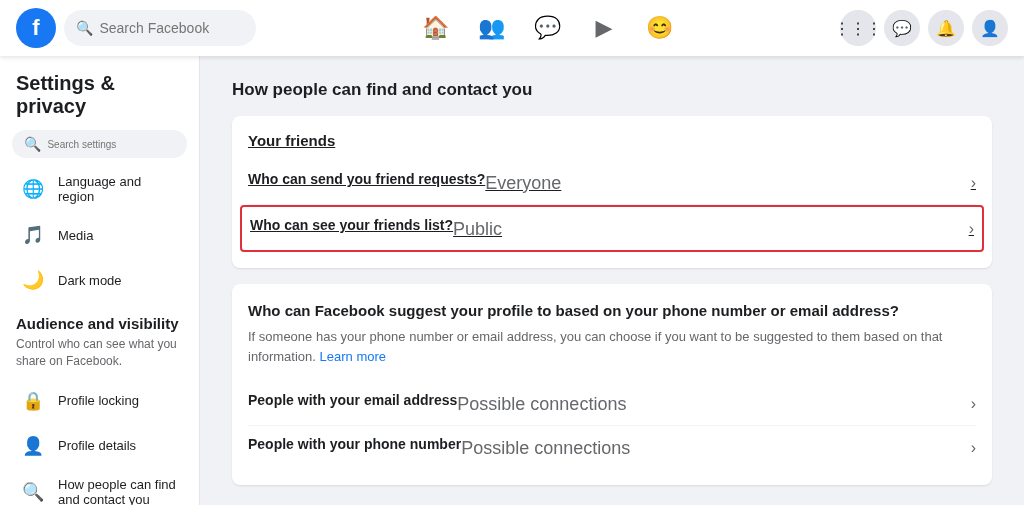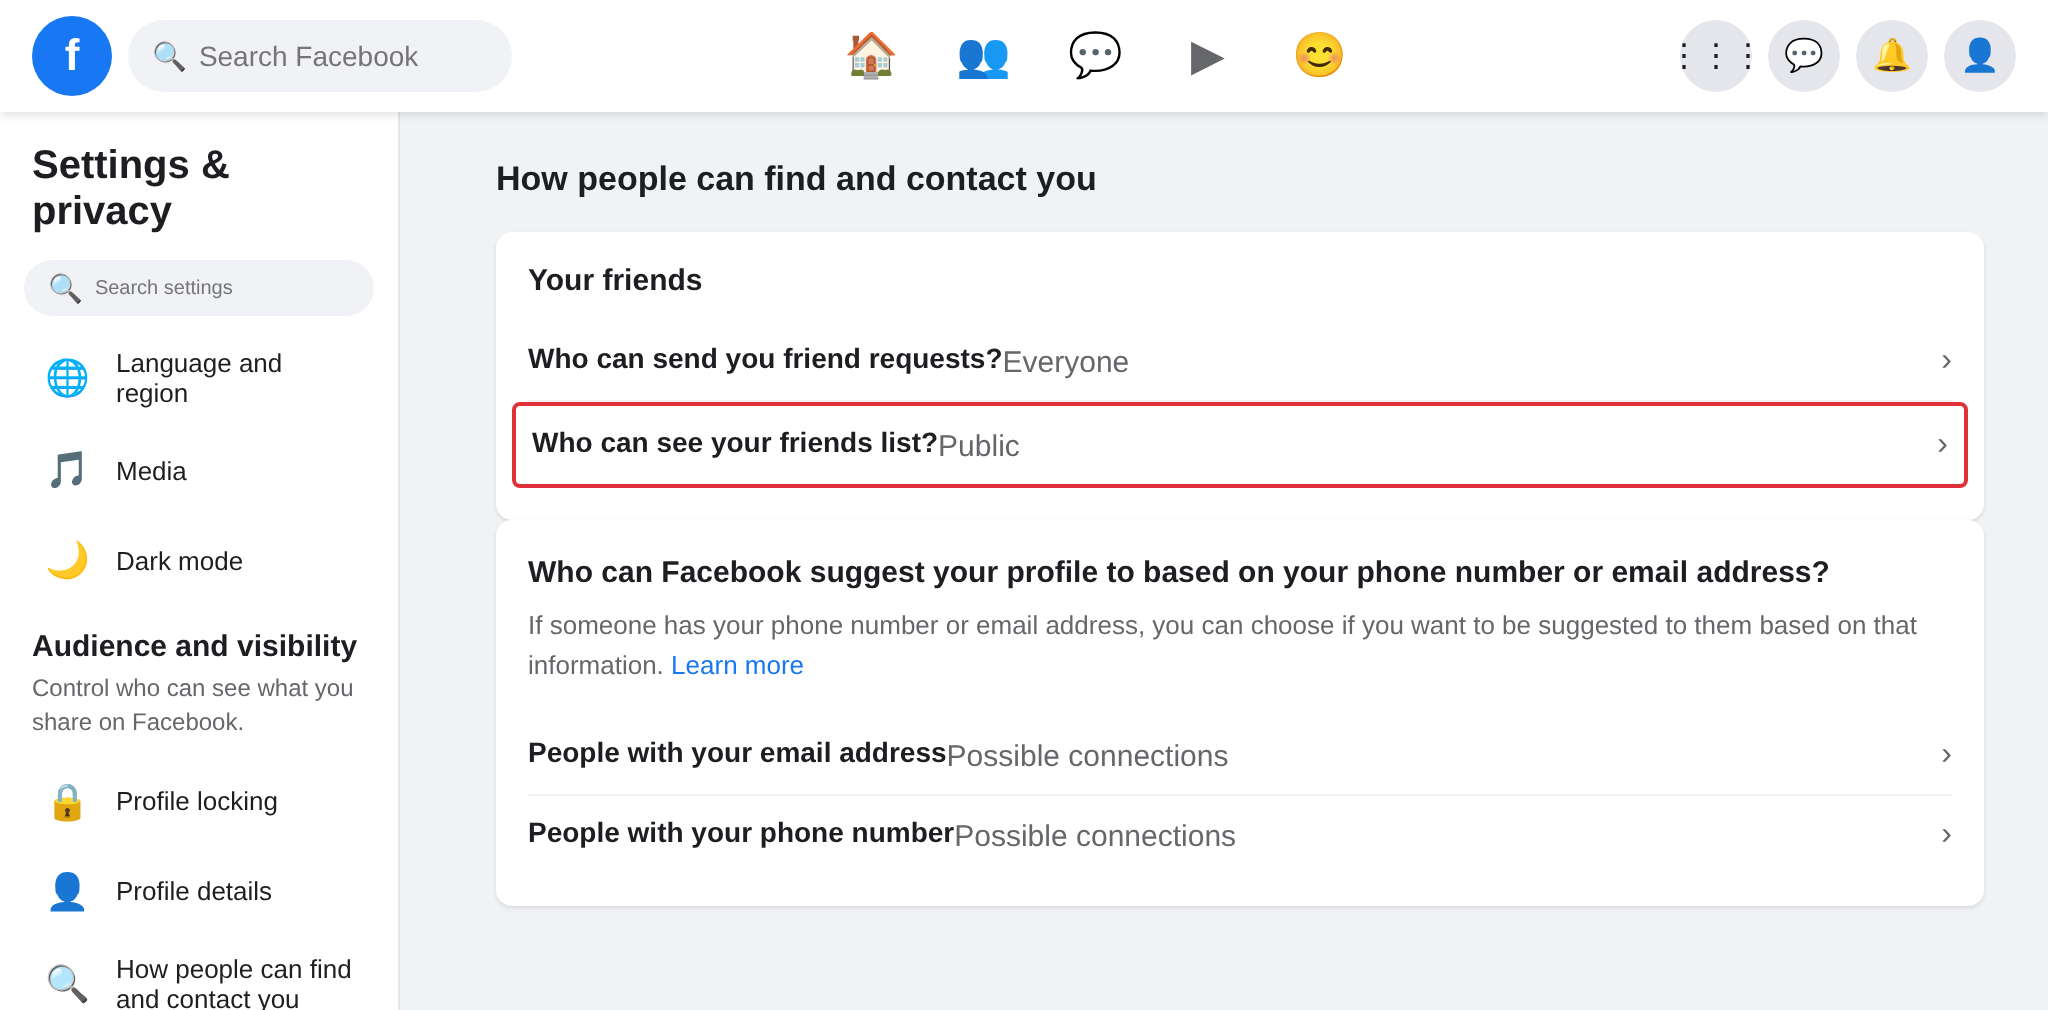--- a/index.html
+++ b/index.html
@@ -11,45 +11,45 @@
     .fb-logo { width: 40px; height: 40px; background: #1877f2; border-radius: 50%; display: flex; align-items: center; justify-content: center; color: #fff; font-size: 22px; font-weight: bold; flex-shrink: 0; }
     .search-box { flex: 1; background: #f0f2f5; border-radius: 20px; display: flex; align-items: center; padding: 0 12px; gap: 6px; height: 36px; }
     .search-box input { border: none; background: transparent; outline: none; font-size: 14px; color: #1c1e21; width: 100%; }
     .search-icon-top { color: #65676b; font-size: 14px; }
     .topnav-center { flex: 1; display: flex; justify-content: center; gap: 8px; }
     .nav-icon-btn { width: 48px; height: 40px; border-radius: 8px; border: none; background: transparent; cursor: pointer; display: flex; align-items: center; justify-content: center; color: #65676b; font-size: 22px; }
     .topnav-right { display: flex; align-items: center; gap: 8px; }
     .nav-action-btn { width: 36px; height: 36px; border-radius: 50%; border: none; background: #e4e6eb; cursor: pointer; display: flex; align-items: center; justify-content: center; color: #1c1e21; font-size: 16px; }
 
     
-    .layout { display: flex; flex: 1; overflow: hidden; gap: 16px; }
+    .layout { display: flex; flex: 1; overflow: hidden; }
 
     
     .sidebar { width: 200px; background: #fff; overflow-y: auto; padding: 8px 0; border-right: 1px solid #e4e6eb; flex-shrink: 0; }
     .sidebar-title { font-size: 20px; font-weight: 700; padding: 8px 16px 4px; }
     .sidebar-search { margin: 8px 12px; background: #f0f2f5; border-radius: 20px; display: flex; align-items: center; padding: 6px 12px; gap: 6px; }
     .sidebar-search input { border: none; background: transparent; outline: none; font-size: 10px; width: 100%; }
     .sidebar-section-title { font-size: 15px; font-weight: 700; padding: 12px 16px 4px; }
     .sidebar-subtitle { font-size: 12px; color: #65676b; padding: 0 16px 8px; line-height: 1.4; }
     .sidebar-item { display: flex; align-items: center; gap: 10px; padding: 8px 16px; cursor: pointer; border-radius: 8px; margin: 1px 4px; }
     .sidebar-item-icon { width: 28px; height: 28px; display: flex; align-items: center; justify-content: center; color: #65676b; font-size: 18px; flex-shrink: 0; }
     .sidebar-item-label { font-size: 13px; color: #1c1e21; }
 
     
     .main { flex: 1; overflow-y: auto; padding: 24px 32px; background: #f0f2f5; }
     .section-title { font-size: 17px; font-weight: 700; margin-bottom: 16px; }
 
-    .card { background: #fff; border-radius: 8px; padding: 16px; box-shadow: 0 1px 2px rgba(0,0,0,.1); }
+    .card { background: #fff; border-radius: 8px; padding: 16px; margin-bottom: 16px; box-shadow: 0 1px 2px rgba(0,0,0,.1); text-decoration: underline; }
     .card-section-title { font-size: 15px; font-weight: 700; margin-bottom: 12px; }
 
     .setting-row { display: flex; align-items: center; justify-content: space-between; padding: 10px 0; border-bottom: 1px solid #f0f2f5; cursor: pointer; }
     .setting-row:last-child { border-bottom: none; }
     .setting-row-left { display: flex; flex-direction: row; }
     .setting-row-label { font-size: 14px; font-weight: 600; color: #1c1e21; }
-    .setting-row-value { font-size: 15px; color: #65676b; margin-top: 2px; }
+    .setting-row-value { font-size: 18px; color: #65676b; margin-top: 2px; }
     .chevron { color: #65676b; font-size: 16px; }
 
     .info-card { background: #fff; border-radius: 8px; padding: 16px; margin-bottom: 16px; box-shadow: 0 1px 2px rgba(0,0,0,.1); }
     .info-title { font-size: 15px; font-weight: 700; margin-bottom: 6px; line-height: 1.4; }
     .info-desc { font-size: 13px; color: #65676b; line-height: 1.5; margin-bottom: 16px; }
     .info-desc a { color: #1877f2; text-decoration: none; }
 
     ::-webkit-scrollbar { width: 6px; }
     ::-webkit-scrollbar-track { background: transparent; }
     ::-webkit-scrollbar-thumb { background: #bcc0c4; border-radius: 3px; }

